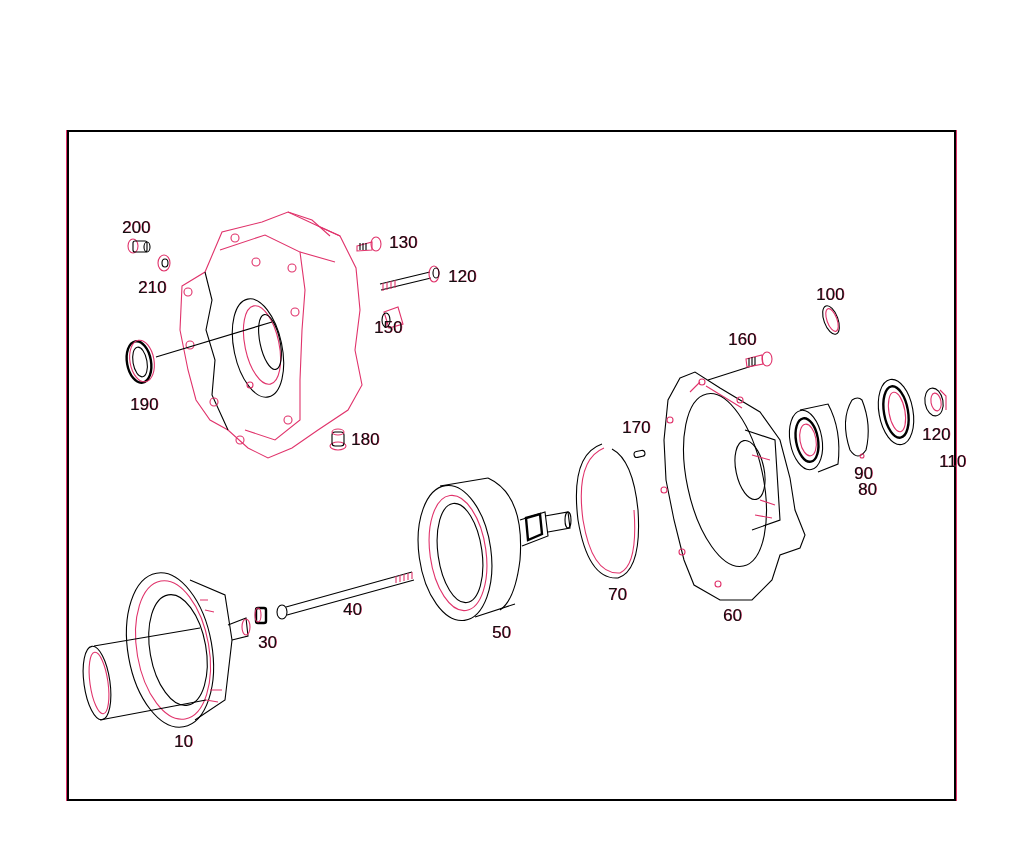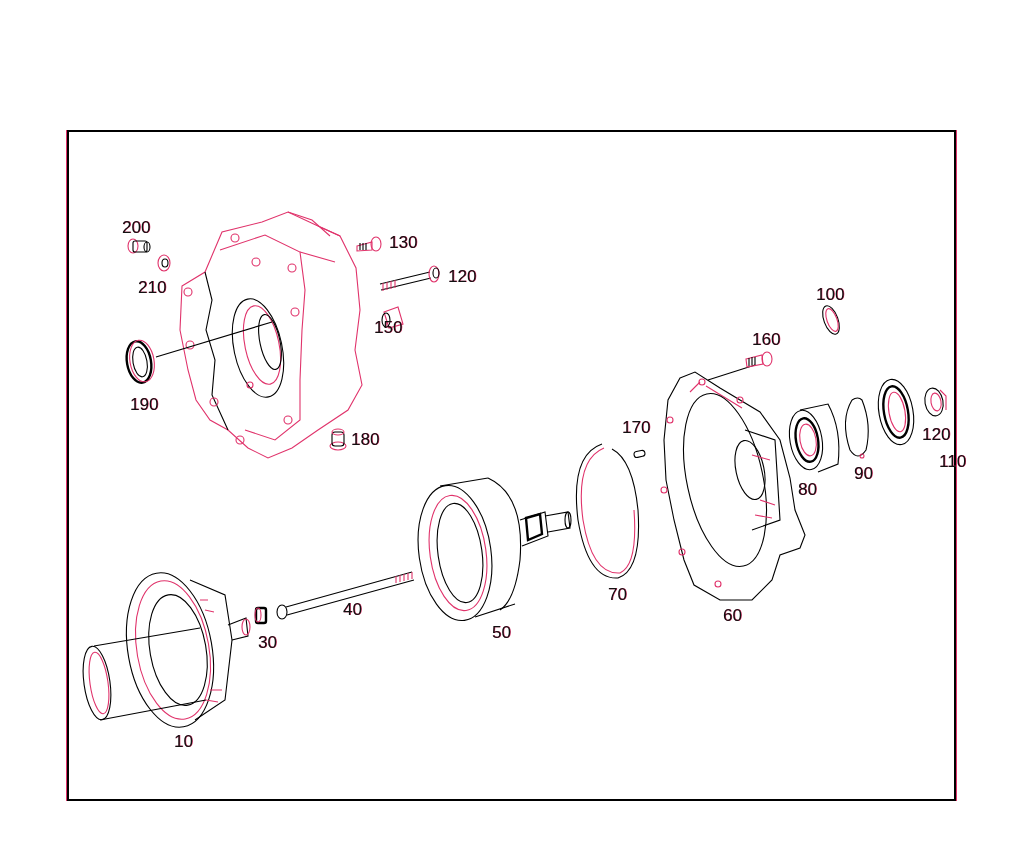--- a/index.html
+++ b/index.html
@@ -185,25 +185,25 @@
   </svg>
 
   <div class="label" style="left:122px;top:219px">200</div>
   <div class="label" style="left:138px;top:279px">210</div>
   <div class="label" style="left:130px;top:396px">190</div>
   <div class="label" style="left:389px;top:234px">130</div>
   <div class="label" style="left:448px;top:268px">120</div>
   <div class="label" style="left:374px;top:319px">150</div>
   <div class="label" style="left:351px;top:431px">180</div>
   <div class="label" style="left:816px;top:286px">100</div>
-  <div class="label" style="left:752px;top:331px">160</div>
+  <div class="label" style="left:728px;top:331px">160</div>
   <div class="label" style="left:622px;top:419px">170</div>
   <div class="label" style="left:922px;top:426px">120</div>
   <div class="label" style="left:939px;top:453px">110</div>
   <div class="label" style="left:854px;top:465px">90</div>
-  <div class="label" style="left:798px;top:481px">80</div>
+  <div class="label" style="left:858px;top:481px">80</div>
   <div class="label" style="left:608px;top:586px">70</div>
   <div class="label" style="left:723px;top:607px">60</div>
   <div class="label" style="left:343px;top:601px">40</div>
   <div class="label" style="left:492px;top:624px">50</div>
   <div class="label" style="left:258px;top:634px">30</div>
   <div class="label" style="left:174px;top:733px">10</div>
 </div>
 
 </body></html>

